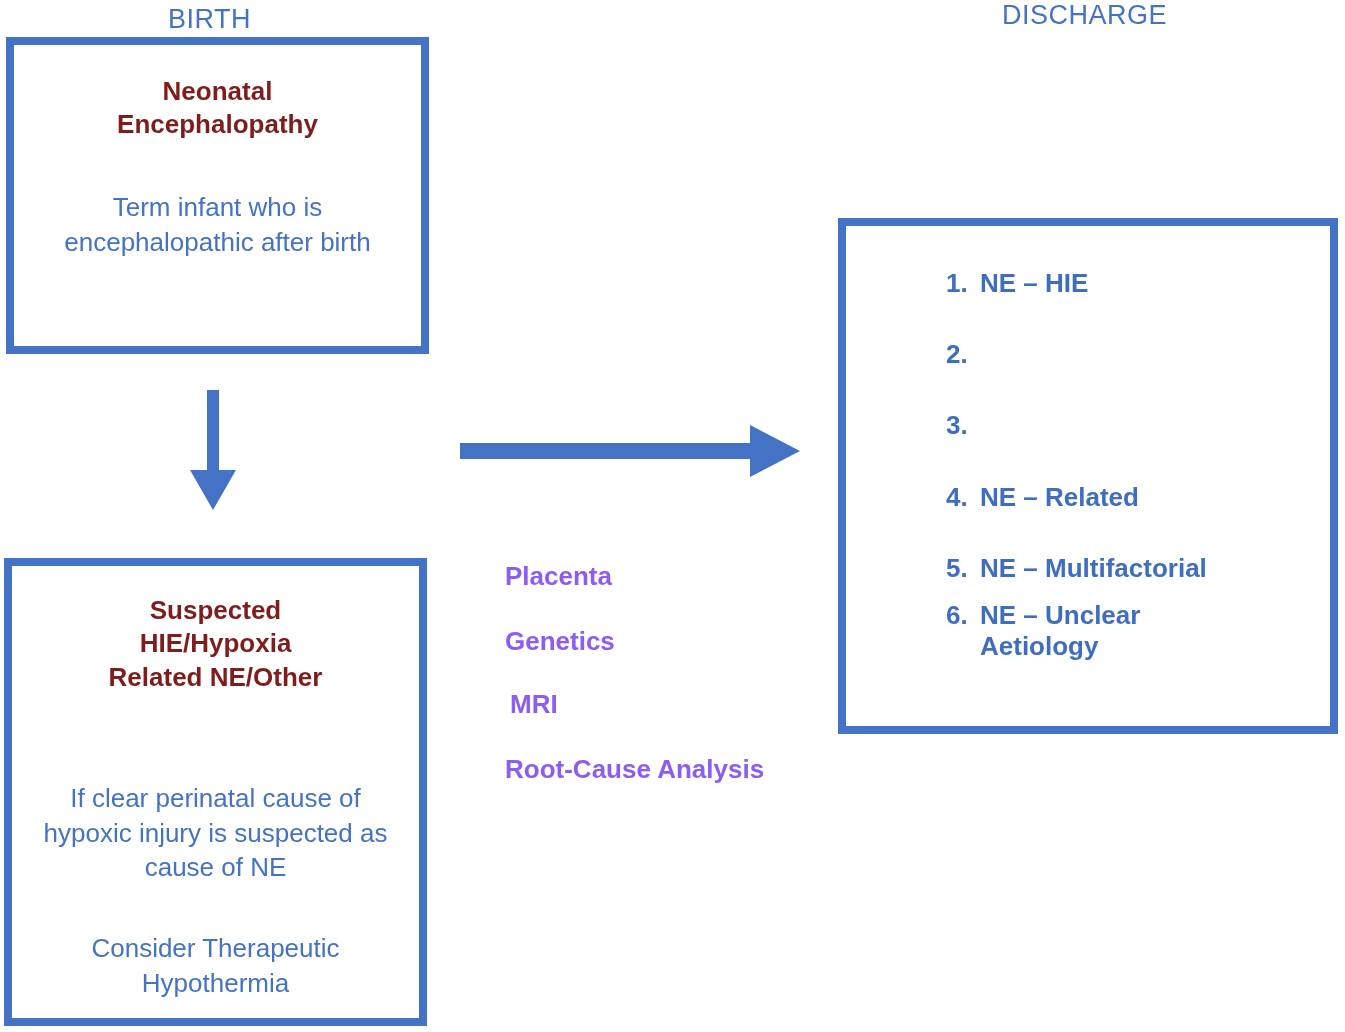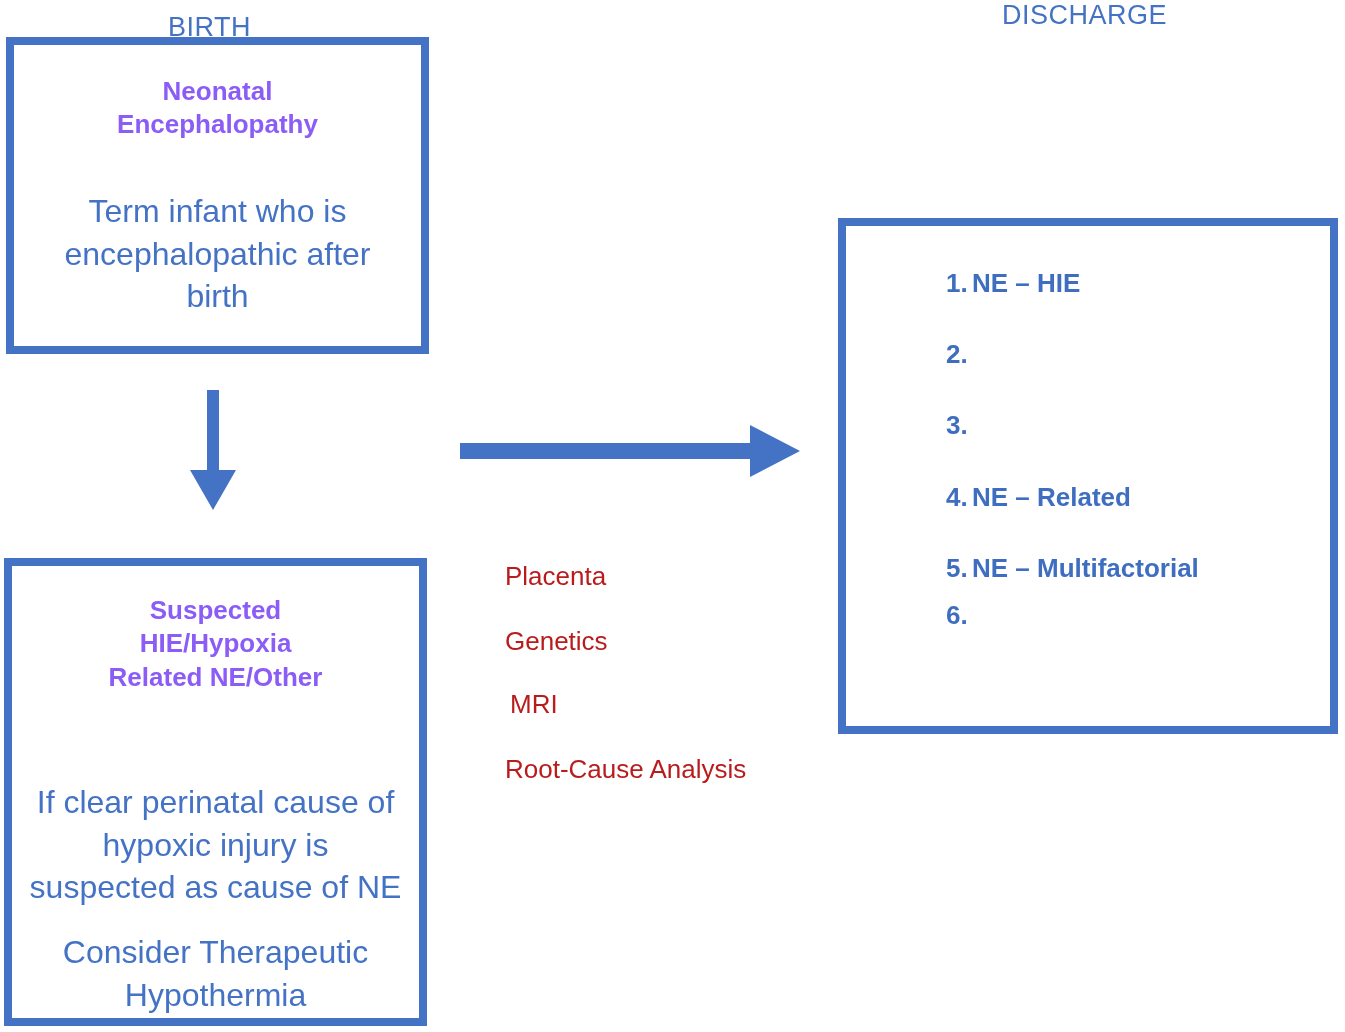--- a/index.html
+++ b/index.html
@@ -21,21 +21,21 @@
   
   .stage-label {
     position: absolute;
     color: #4472C4;
     font-size: 27px;
     font-weight: 400;
     letter-spacing: 0.5px;
     white-space: nowrap;
     line-height: 1;
   }
-  #label-birth   { left: 168px; top: 14px; }
+  #label-birth   { left: 168px; top: 6px; }
   #label-discharge { left: 1002px; top: 2px; }
 
   
   .flow-box {
     position: absolute;
     box-sizing: border-box;
     background: #ffffff;
     border: 8px solid #4472C4;
   }
 
@@ -63,33 +63,33 @@
     width: 100%;
     height: 100%;
   }
 
   
   .box-title {
     position: absolute;
     left: 0;
     right: 0;
     text-align: center;
-    color: #8b5cf6;
+    color: #7f1d1d;
     font-weight: bold;
     font-size: 26px;
     line-height: 1.28;
   }
   .box-body {
     position: absolute;
     left: 0;
     right: 0;
     text-align: center;
     color: #4472C4;
     font-weight: 400;
-    font-size: 32px;
+    font-size: 26px;
     line-height: 1.33;
   }
 
   #ne-title      { top: 30px; }
   #ne-body       { top: 145px; padding: 0 30px; }
 
   #sus-title     { top: 28px; }
   #sus-body-1    { top: 215px; padding: 0 14px; }
   #sus-body-2    { top: 365px; padding: 0 24px; }
 
@@ -110,30 +110,31 @@
     font-size: 26px;
     line-height: 1.2;
     white-space: pre-line;
   }
   #outcome-list li .num {
     width: 26px;
     flex: 0 0 26px;
   }
   #outcome-list li .txt {
     flex: 1 1 auto;
+    margin-left: 8px;
   }
   #outcome-list li.gap-big   { margin-bottom: 40px; }
   #outcome-list li.gap-small { margin-bottom: 16px; }
 
   
   .workup-label {
     position: absolute;
-    color: #b91c1c;
-    font-size: 26px;
-    font-weight: 400;
+    color: #8b5cf6;
+    font-size: 26px;
+    font-weight: 700;
     white-space: nowrap;
     line-height: 1;
   }
   #workup-0 { left: 505px; top: 563px; }
   #workup-1 { left: 505px; top: 628px; }
   #workup-2 { left: 510px; top: 691px; }
   #workup-3 { left: 505px; top: 756px; }
 
   
   .arrow { position: absolute; }
@@ -209,18 +210,20 @@
         <li class="gap-big">
           <span class="num">4.</span>
           <span class="txt">NE – Related</span>
         </li>
         <li class="gap-small">
           <span class="num">5.</span>
           <span class="txt">NE – Multifactorial</span>
         </li>
         <li>
           <span class="num">6.</span>
+          <span class="txt">NE – Unclear
+Aetiology</span>
         </li>
       </ul>
     </div>
   </div>
 
 </div>
 
 </body></html>

